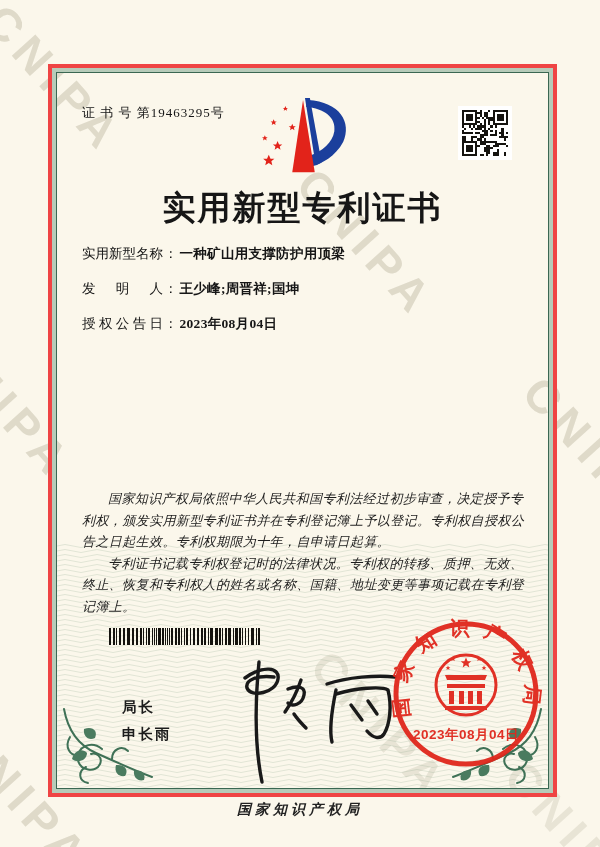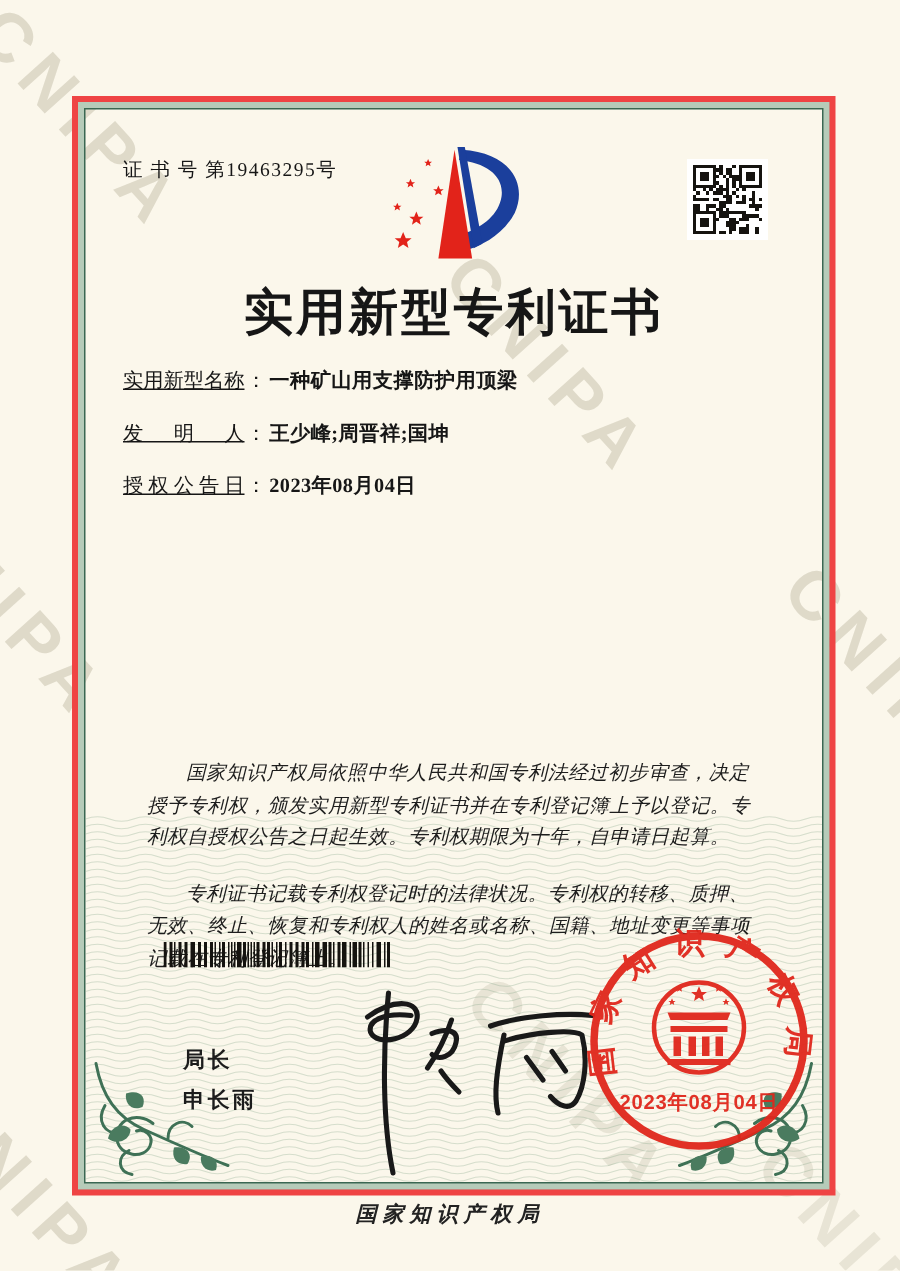--- a/index.html
+++ b/index.html
@@ -40,29 +40,29 @@
   
   .cert-no{left:30px;top:36px;font-size:13px;letter-spacing:1px;z-index:2;}
   .qr-box{left:406px;top:38px;width:54px;height:54px;background:#fff;z-index:2;
           display:flex;align-items:center;justify-content:center;}
   .logo{left:200px;top:27px;width:104px;height:92px;z-index:2;}
   .title{left:0;right:0;top:118px;text-align:center;font-size:33px;font-weight:700;
          letter-spacing:2px;z-index:2;}
   
   .fields{left:30px;top:178px;right:24px;z-index:2;}
   .f-row{position:relative;margin-bottom:19px;height:16px;line-height:16px;font-size:13.5px;white-space:nowrap;}
-  .f-label{display:inline-block;width:81px;text-align:justify;text-align-last:justify;vertical-align:top;text-decoration:underline;}
+  .f-label{display:inline-block;width:81px;text-align:justify;text-align-last:justify;vertical-align:top;}
   .f-label.small{width:68px;}
   .f-colon{display:inline-block;margin:0 2px 0 1px;}
   .f-value{font-weight:700;letter-spacing:0.3px;text-align:right;}
   .pair2{position:absolute;left:222px;top:0;}
   
   .paras{left:30px;top:420px;width:446px;z-index:2;font-style:italic;
          font-size:13px;line-height:21.5px;letter-spacing:0.4px;color:#1d1d1d;}
-  .paras p{margin:16px;text-indent:2em;word-break:break-all;}
+  .paras p{margin:0;text-indent:2em;word-break:break-all;}
   
   .barcode{left:57px;top:560px;width:156px;height:17px;z-index:2;font-size:0;white-space:nowrap;overflow:hidden;}
   .barcode i{display:inline-block;height:100%;background:#15130f;vertical-align:top;}
   
   .director{left:70px;top:626px;z-index:2;font-family:"Liberation Sans","DejaVu Sans",sans-serif;
             font-weight:600;font-size:14.5px;letter-spacing:2px;line-height:27px;color:#1c1c1c;}
   .signature{left:183px;top:580px;width:218px;height:150px;z-index:5;}
   
   .seal{left:337px;top:549px;width:154px;height:154px;z-index:6;opacity:0.95;}
   

